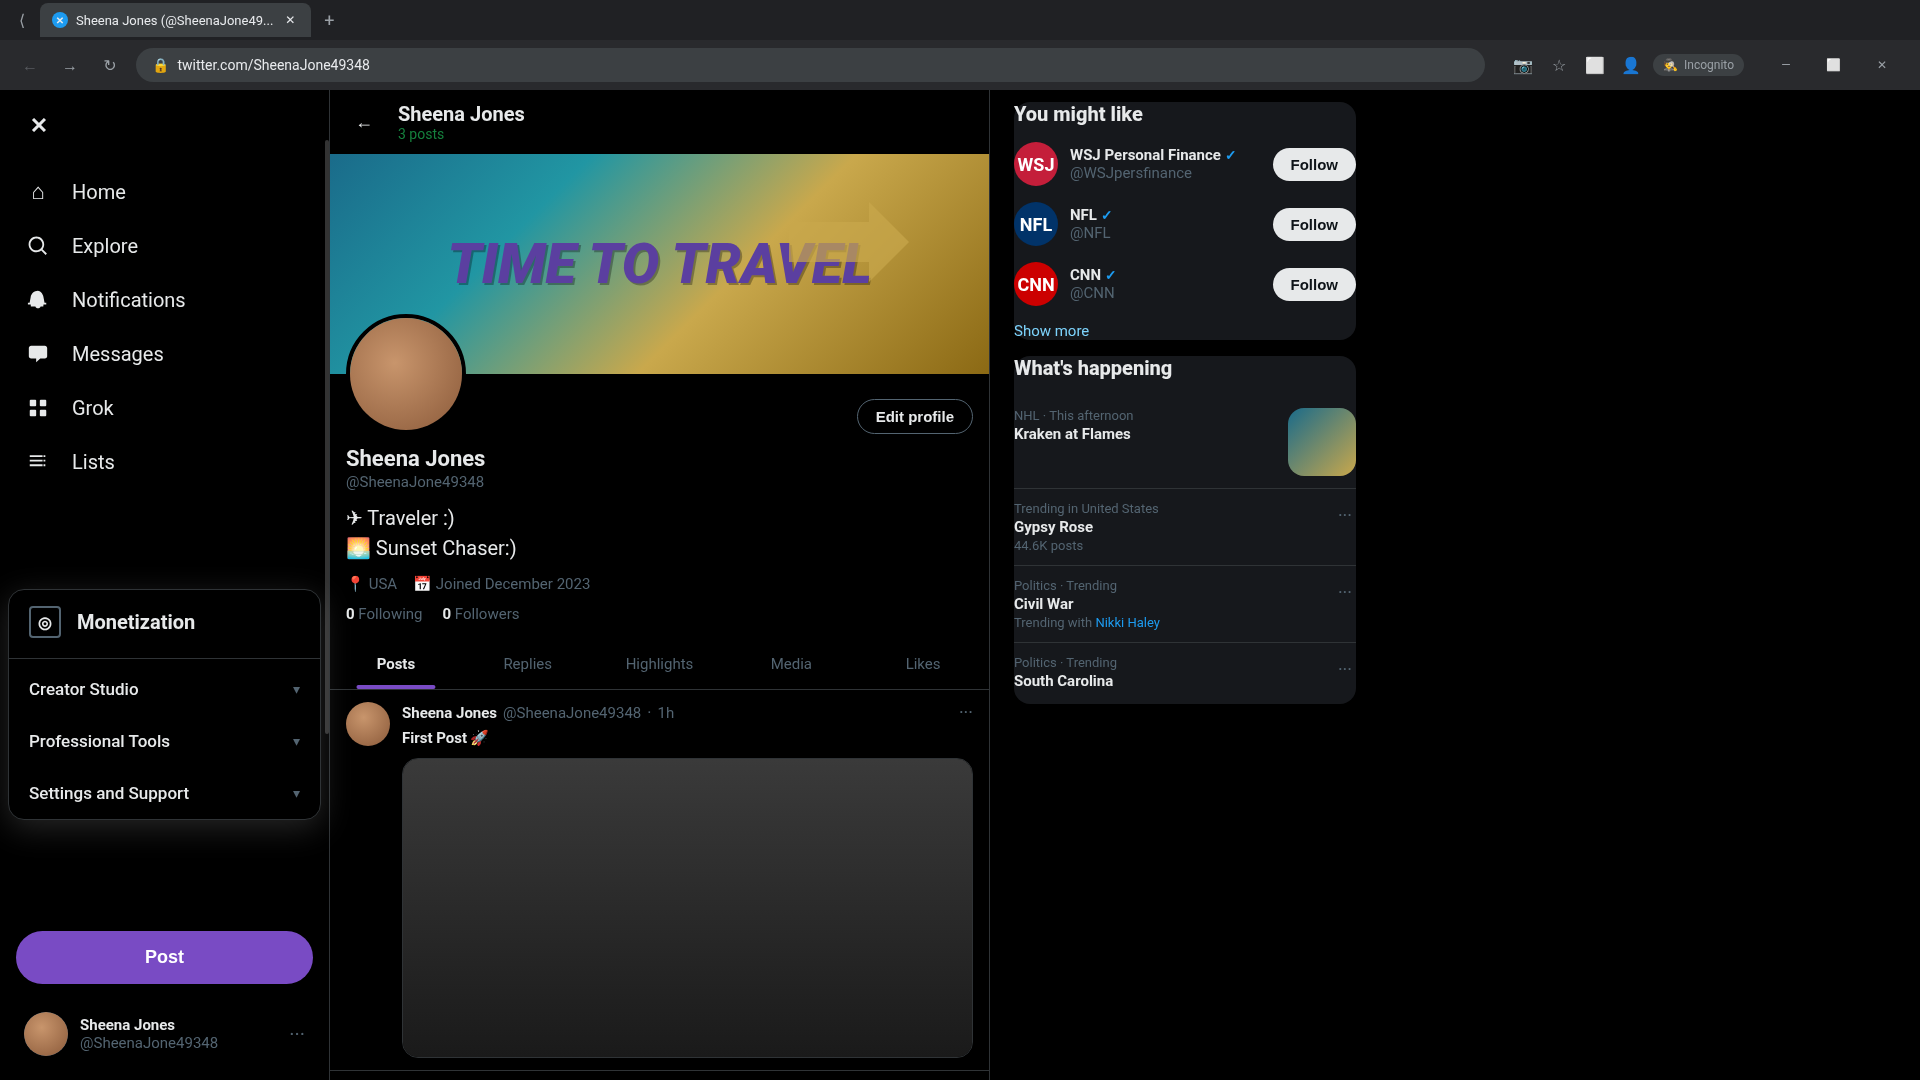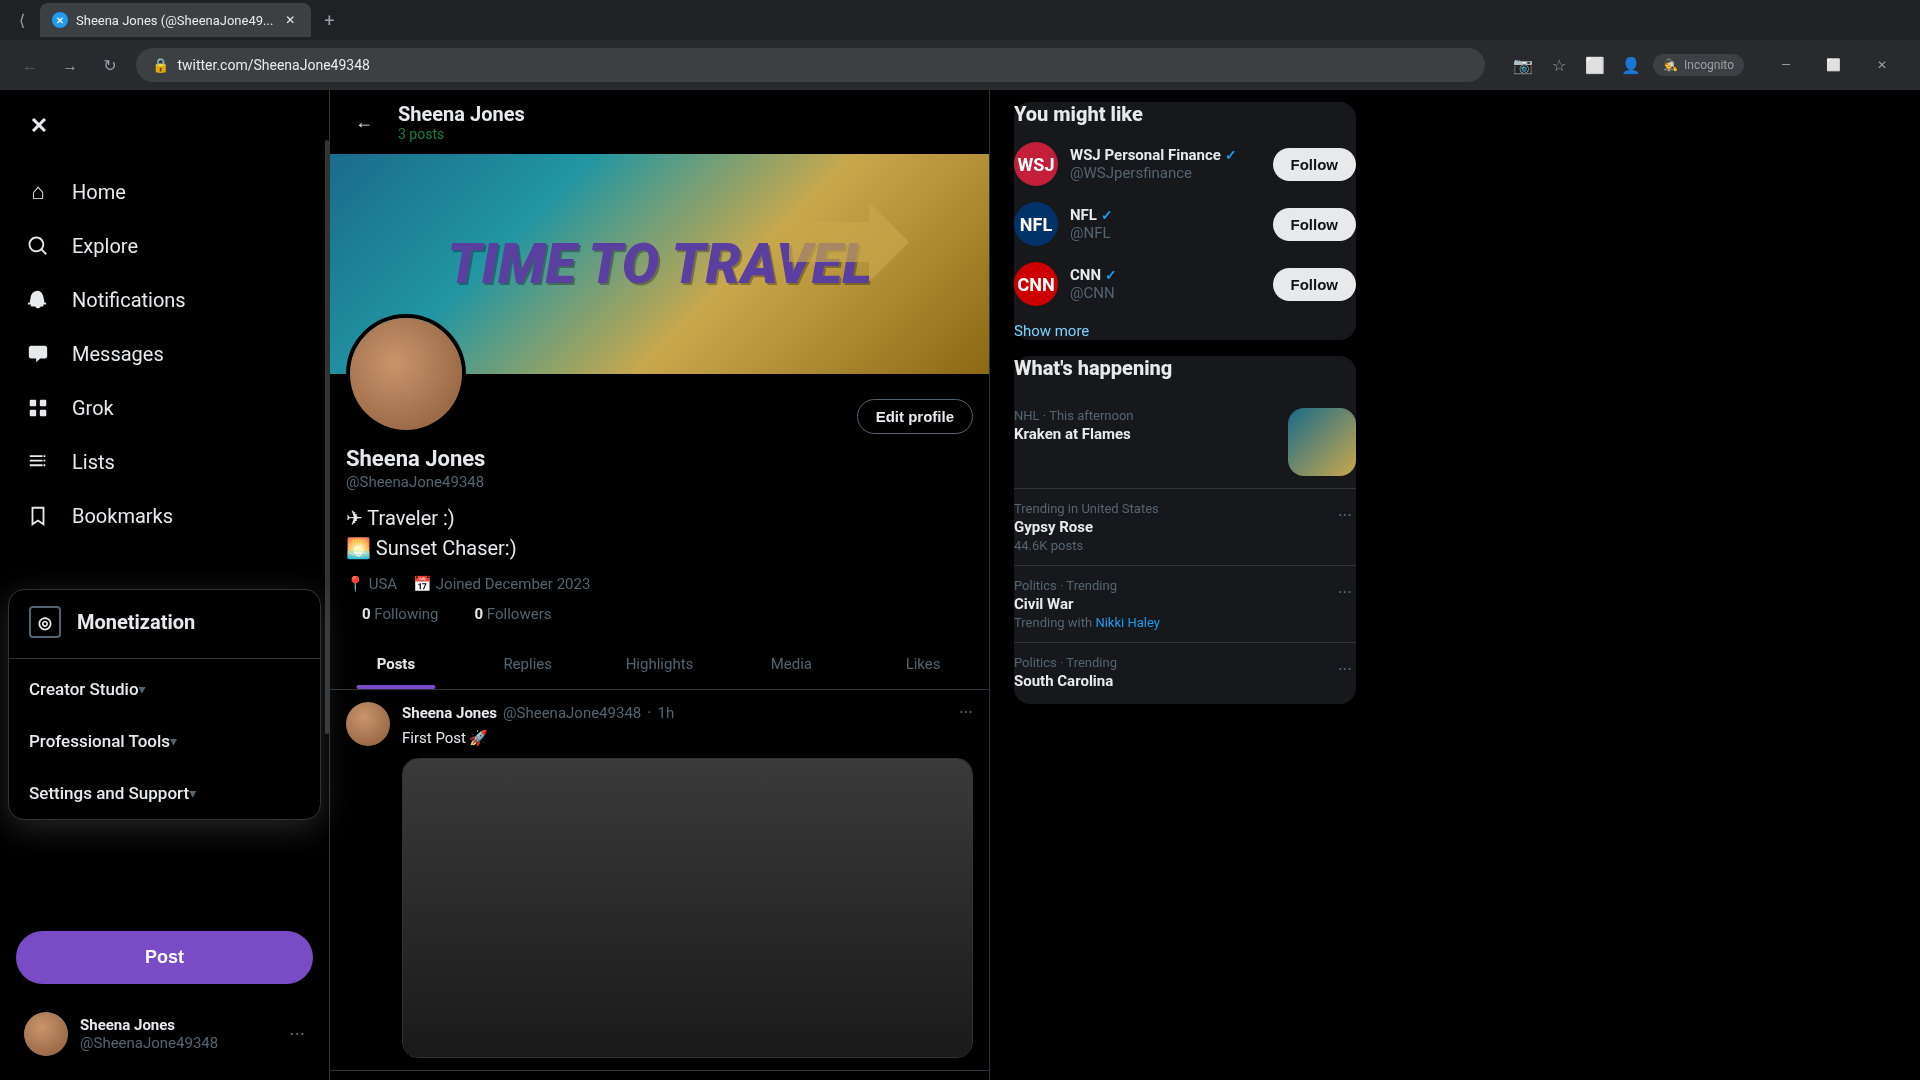--- a/index.html
+++ b/index.html
@@ -229,21 +229,21 @@
       background: #2f3336;
       margin: 4px 0;
     }
     .dropdown-expandable {
       display: flex;
       align-items: center;
       padding: 16px 20px;
       cursor: pointer;
       font-size: 17px;
       font-weight: 500;
-      justify-content: flex-start;
+      justify-content: space-between;
     }
     .dropdown-expandable .expand-arrow { color: #536471; font-size: 14px; }
 
     
     .post-btn {
       margin: 8px 16px 12px;
       background: #794bc4;
       color: #fff;
       border: none;
       border-radius: 9999px;
@@ -392,21 +392,21 @@
       font-size: 15px;
       color: #536471;
       margin-bottom: 12px;
     }
     .profile-meta-item { display: flex; align-items: center; gap: 4px; }
     .profile-stats {
       display: flex;
       gap: 20px;
       font-size: 15px;
     }
-    .stat-item { cursor: pointer; margin-left: 16px; }
+    .stat-item { cursor: pointer; }
     .stat-count { font-weight: 700; }
     .stat-label { color: #536471; }
 
     
     .profile-tabs {
       display: flex;
       border-bottom: 1px solid #2f3336;
     }
     .profile-tab {
       flex: 1;
@@ -452,21 +452,21 @@
       display: flex;
       align-items: center;
       justify-content: space-between;
       margin-bottom: 4px;
     }
     .tweet-author-info { display: flex; align-items: center; gap: 6px; }
     .tweet-name { font-size: 15px; font-weight: 700; }
     .tweet-handle { font-size: 15px; color: #536471; }
     .tweet-time { font-size: 15px; color: #536471; }
     .tweet-more { color: #536471; font-size: 18px; cursor: pointer; }
-    .tweet-text { font-size: 15px; line-height: 1.5; margin-bottom: 8px; }
+    .tweet-text { font-size: 15px; line-height: 1.5; margin-bottom: 8px; font-weight: bold; }
     .tweet-image {
       width: 100%;
       height: 300px;
       border-radius: 16px;
       background: #1a1a1a;
       border: 1px solid #2f3336;
       overflow: hidden;
     }
     .tweet-image-inner {
       width: 100%;
@@ -686,28 +686,20 @@
         <span class="nav-label">Grok</span>
       </div>
       <div class="nav-item">
         <div class="nav-icon">
           <svg width="22" height="22" viewBox="0 0 24 24" fill="currentColor">
               <path d="M3 4.5h14v2H3v-2zm0 5h14v2H3v-2zm0 5h14v2H3v-2z M18 4.5h2v2h-2v-2zm0 5h2v2h-2v-2zm0 5h2v2h-2v-2z"></path>
             </svg>
         </div>
         <span class="nav-label">Lists</span>
       </div>
-      <div class="nav-item">
-        <div class="nav-icon">
-          <svg width="22" height="22" viewBox="0 0 24 24" fill="currentColor">
-              <path d="M6 3h12v18l-6-4-6 4V3z" fill="none" stroke="currentColor" stroke-width="2"></path>
-            </svg>
-        </div>
-        <span class="nav-label">Bookmarks</span>
-      </div>
     </div>
 
     <div class="dropdown-overlay">
       <div class="dropdown-item">
         <div class="drop-icon">◎</div>
         <span>Monetization</span>
       </div>
       <div class="dropdown-separator"></div>
       <div class="dropdown-expandable">
         <span>Creator Studio</span>

